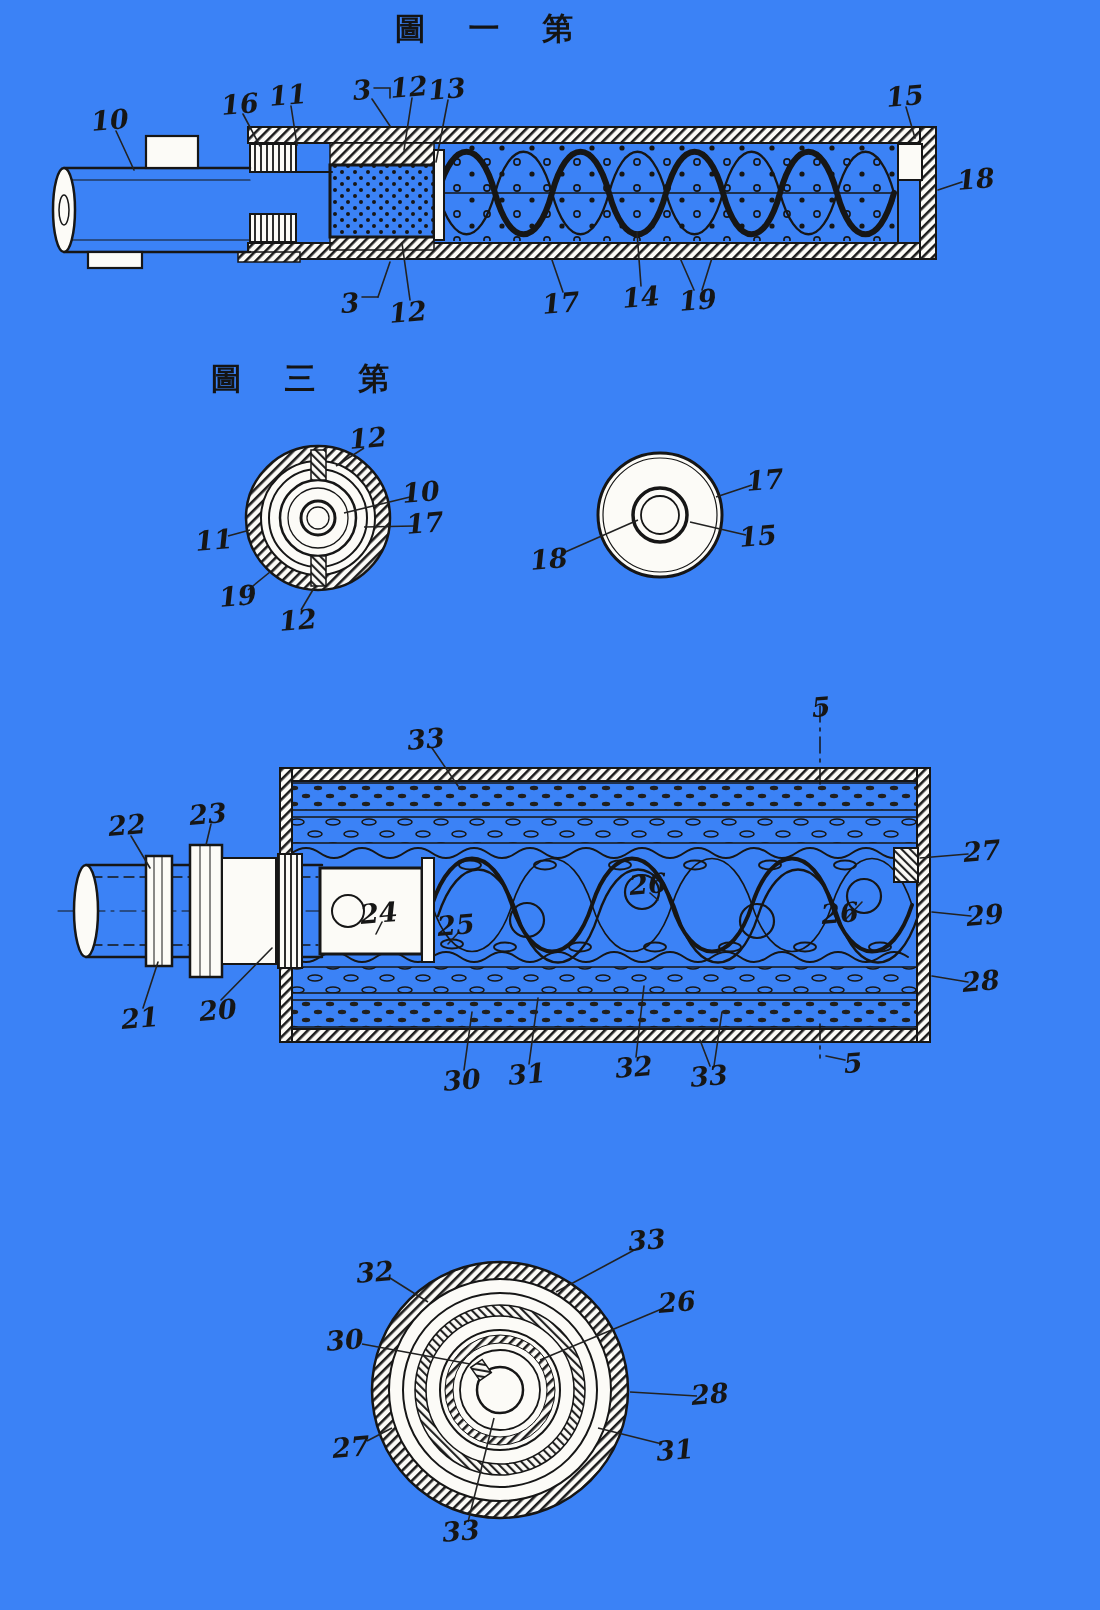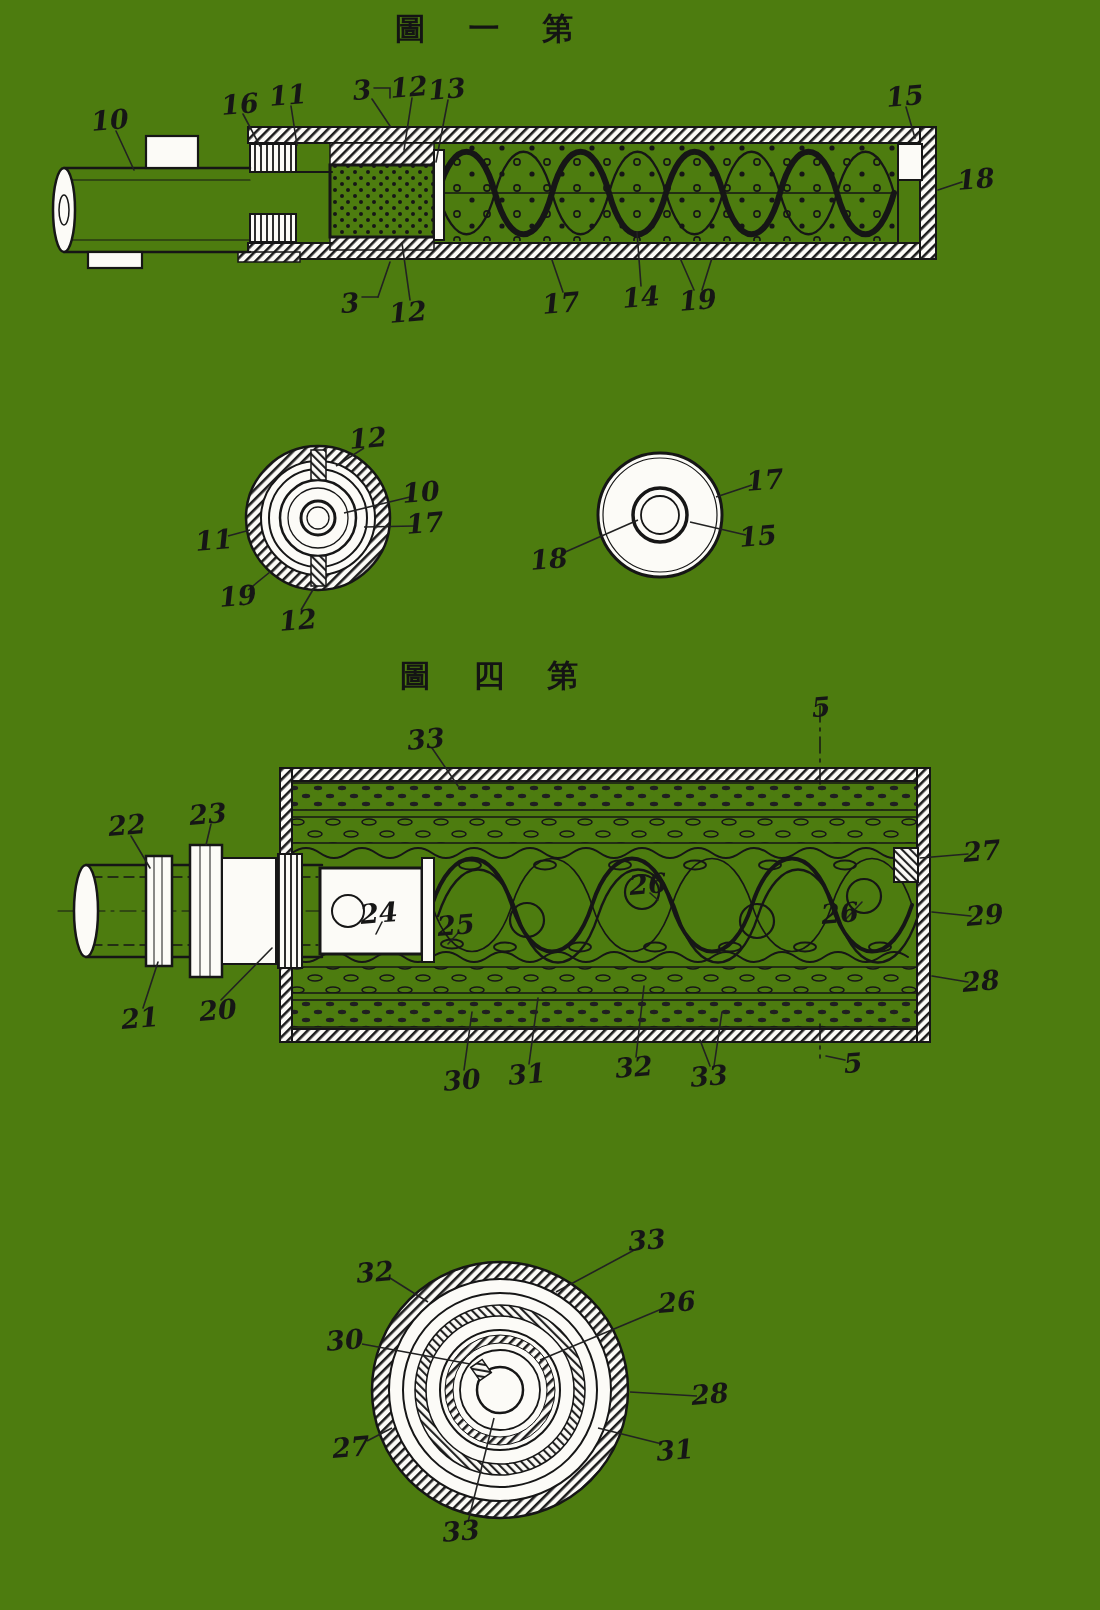--- a/index.html
+++ b/index.html
@@ -1,16 +1,16 @@
 <!DOCTYPE html>
 <html><head>
 <meta charset="utf-8">
 <style>
   html,body{margin:0;padding:0;background:#e8e6e0;}
-  .page{position:relative;width:1100px;height:1610px;background:#4d7c0f;overflow:hidden;
+  .page{position:relative;width:1100px;height:1610px;background:#3b82f6;overflow:hidden;
         font-family:"DejaVu Sans",sans-serif;}
   svg.sheet{position:absolute;left:0;top:0;}
   .fig-title{position:absolute;transform:translateX(-50%);font-weight:bold;font-size:31px;
              letter-spacing:16px;color:#141414;white-space:nowrap;
              font-family:"DejaVu Sans",sans-serif;}
   .ref-label{position:absolute;transform:translate(-50%,-50%) rotate(-5deg);
              font-family:"DejaVu Serif",serif;font-style:italic;font-weight:600;
              font-size:27px;color:#161616;line-height:1;}
   .labels-layer{position:absolute;left:0;top:0;width:100%;height:100%;pointer-events:none;}
 </style>
@@ -243,21 +243,21 @@
       <path d="M362,1344 L470,1364"></path>
       <path d="M697,1396 L630,1392"></path>
       <path d="M367,1441 L392,1428"></path>
       <path d="M662,1444 L598,1428"></path>
       <path d="M468,1522 L494,1418"></path>
     </g>
   </g>
 </svg>
 
 <span class="fig-title" style="left:492px;top:8px">圖 一 第</span>
-<span class="fig-title" style="left:497px;top:655px">圖 四 第</span>
+<span class="fig-title" style="left:308px;top:358px">圖 三 第</span>
 
 <div class="labels-layer">
       <span class="ref-label" style="left: 110px; top: 120px;">10</span>
       <span class="ref-label" style="left: 240px; top: 104px;">16</span>
       <span class="ref-label" style="left: 288px; top: 95px;">11</span>
       <span class="ref-label" style="left: 362px; top: 90px;">3</span>
       <span class="ref-label" style="left: 409px; top: 87px;">12</span>
       <span class="ref-label" style="left: 447px; top: 89px;">13</span>
       <span class="ref-label" style="left: 905px; top: 96px;">15</span>
       <span class="ref-label" style="left: 976px; top: 179px;">18</span>

